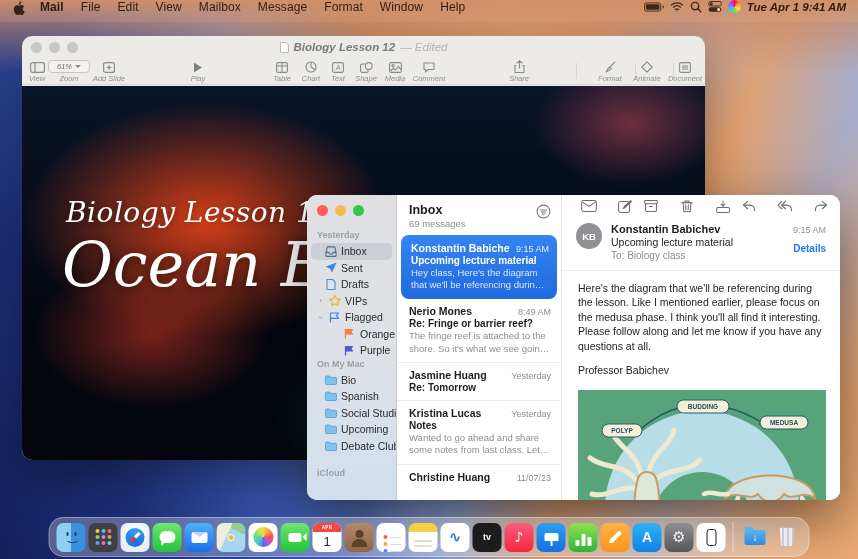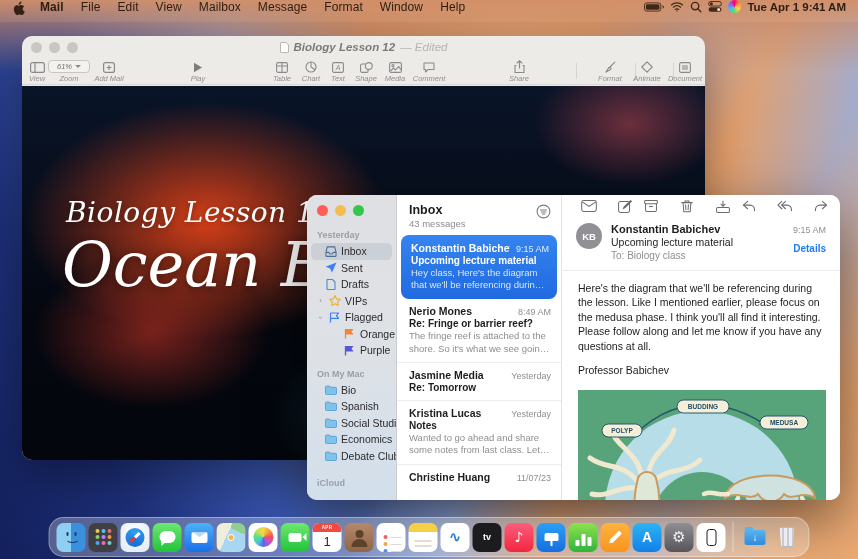--- a/index.html
+++ b/index.html
@@ -11,21 +11,21 @@
       radial-gradient(55% 45% at 88% 102%, rgba(246,182,130,.95), rgba(246,182,130,0) 70%),
       linear-gradient(245deg, #9cb0dd 0%, #e09a68 18%, #e3a876 32%, #c98e66 45%, #7d93c8 58%, #3a57b0 72%, #1d2f78 86%, #13205c 100%);
   }
 
   
   .menubar { position:absolute; top:0; left:0; right:0; height:22px; display:flex; align-items:flex-start;
     padding:0 12px; color:#2f1d12; font-size:12px; background:rgba(255,210,170,.12); }
   .menubar .apple { width:14px; height:16px; margin-right:14px; display:flex; align-items:center; }
   .menubar .mitem { margin-right:17px; letter-spacing:.1px; }
   .menubar .mitem.app { font-weight:700; }
-  .mb-right { margin-left:auto; display:flex; align-items:center; gap:6px; }
+  .mb-right { margin-left:auto; display:flex; align-items:center; gap:6px;font-style:italic; }
   .mb-right svg { display:block; }
   .siri-dot { width:13px; height:13px; border-radius:50%;
     background:conic-gradient(#f06, #f93, #ffd24d, #6d6, #3bc3f0, #86f, #f06); }
   .clock { font-size:11.5px; font-weight:600; white-space:nowrap; }
 
   
   .kn-window { position:absolute; left:22px; top:36px; width:683px; height:424px; border-radius:10px;
     overflow:hidden; box-shadow:0 18px 45px rgba(0,0,0,.38); background:#ecebe8;font-style:italic; }
   .kn-titlebar { height:22px; display:flex; align-items:center; padding:0 9px; position:relative; }
   .lights { display:flex; gap:7px; }
@@ -56,21 +56,21 @@
   .slide-title { position:absolute; left:40px; top:142px; color:#fff; font-family:"DejaVu Serif",serif;
     font-size:62px; letter-spacing:0; text-shadow:0 2px 8px rgba(0,0,0,.45); white-space:nowrap; }
 
   
   .mail-window { position:absolute; left:307px; top:195px; width:533px; height:305px; border-radius:10px;
     overflow:hidden; display:flex; box-shadow:0 22px 55px rgba(0,0,0,.5); background:#fff; }
   .mail-sidebar { width:90px; flex:none; background:linear-gradient(180deg,#e0e0e3 0%,#dde1e6 55%,#d2dfec 100%);
     border-right:1px solid #c9cdd2; padding:10px 0 0 0; font-size:10.5px; color:#2b2b2e; }
   .mail-sidebar .lights { padding-left:10px; margin-bottom:14px; }
   .light.red{background:#ff5d55}.light.yellow{background:#f5bd4f}.light.green{background:#33c748}
-  .sb-section { font-size:9px; font-weight:700; color:#9a9fa6; padding:0 0 3px 10px; margin-top:10px; }
+  .sb-section { font-size:9px; font-weight:700; color:#9a9fa6; padding:0 0 3px 10px; }
   .sb-section:first-of-type { margin-top:0; }
   .sb-row { display:flex; align-items:center; height:16.5px; padding-left:10px; gap:4px; }
   .sb-row .chev { width:7px; font-size:8px; color:#8b9097; flex:none; text-align:center; }
   .sb-row .chev.down { transform:rotate(90deg); }
   .sb-row.noclev { padding-left:17px; }
   .sb-row .sbicon { width:13px; display:flex; justify-content:center; flex:none; }
   .sb-row.selected { background:#cbd0d7; border-radius:5px; margin:0 4px; padding-left:6px; }
   .sb-row.selected.noclev { padding-left:13px; }
   .sb-row.child { padding-left:36px; }
   .sb-label { white-space:nowrap; overflow:hidden; }
@@ -267,21 +267,21 @@
           </span>
         <div class="tlabel">Zoom</div>
       </div>
       <div class="kn-tool" style="left:64px;">
         <span class="glyph">
             <svg width="12" height="11" viewBox="0 0 12 11" fill="none" stroke="#8a8a8a" stroke-width="1.2" stroke-linecap="round">
               <rect x=".6" y=".6" width="10.8" height="9.8" rx="2"></rect>
               <path d="M6 3.5v4M4 5.5h4"></path>
             </svg>
           </span>
-        <div class="tlabel">Add Mail</div>
+        <div class="tlabel">Add Slide</div>
       </div>
       <div class="kn-tool" style="left:153px;">
         <span class="glyph">
             <svg width="10" height="11" viewBox="0 0 10 11">
               <path d="M1 .8l8 4.7-8 4.7z" fill="#7e7e7e"></path>
             </svg>
           </span>
         <div class="tlabel">Play</div>
       </div>
       <div class="kn-tool" style="left:237px;">
@@ -477,39 +477,39 @@
             </svg>
           </span>
         <span class="sb-label">Social Studies</span>
       </div>
       <div class="sb-row noclev">
         <span class="sbicon">
             <svg width="12" height="10" viewBox="0 0 12 10">
               <path d="M.5 2a1 1 0 0 1 1-1h3l1 1.3h5a1 1 0 0 1 1 1V8.5a1 1 0 0 1-1 1h-9a1 1 0 0 1-1-1z" fill="#7fc3ec" stroke="#4f9ad4" stroke-width=".8"></path>
             </svg>
           </span>
-        <span class="sb-label">Economics</span>
+        <span class="sb-label">Upcoming</span>
       </div>
       <div class="sb-row noclev">
         <span class="sbicon">
             <svg width="12" height="10" viewBox="0 0 12 10">
               <path d="M.5 2a1 1 0 0 1 1-1h3l1 1.3h5a1 1 0 0 1 1 1V8.5a1 1 0 0 1-1 1h-9a1 1 0 0 1-1-1z" fill="#7fc3ec" stroke="#4f9ad4" stroke-width=".8"></path>
             </svg>
           </span>
         <span class="sb-label">Debate Club</span>
       </div>
       <div class="sb-section" style="margin-top:14px;">iCloud</div>
 
     </div>
 
     <div class="mail-list">
       <div class="list-head">
         <div>
           <div class="lh-title">Inbox</div>
-          <div class="lh-count">43 messages</div>
+          <div class="lh-count">69 messages</div>
         </div>
         <span class="filter-btn">
           <svg width="15" height="15" viewBox="0 0 15 15" fill="none" stroke="#7a7a80" stroke-width="1.1" stroke-linecap="round">
               <circle cx="7.5" cy="7.5" r="6.4"></circle>
               <path d="M4.4 6h6.2M5.3 8h4.6M6.3 10h2.6"></path>
             </svg>
         </span>
       </div>
       <div class="msg-item selected first">
         <div class="msg-row1">
@@ -522,21 +522,21 @@
       <div class="msg-item" style="border-top:none;">
         <div class="msg-row1">
             <span class="msg-sender">Nerio Mones</span>
             <span class="msg-time">8:49 AM</span>
           </div>
         <div class="msg-subject">Re: Fringe or barrier reef?</div>
         <div class="msg-preview">The fringe reef is attached to the shore. So it's what we see going all along the...</div>
       </div>
       <div class="msg-item">
         <div class="msg-row1">
-            <span class="msg-sender">Jasmine Media</span>
+            <span class="msg-sender">Jasmine Huang</span>
             <span class="msg-time">Yesterday</span>
           </div>
         <div class="msg-subject">Re: Tomorrow</div>
       </div>
       <div class="msg-item">
         <div class="msg-row1">
             <span class="msg-sender">Kristina Lucas</span>
             <span class="msg-time">Yesterday</span>
           </div>
         <div class="msg-subject">Notes</div>

